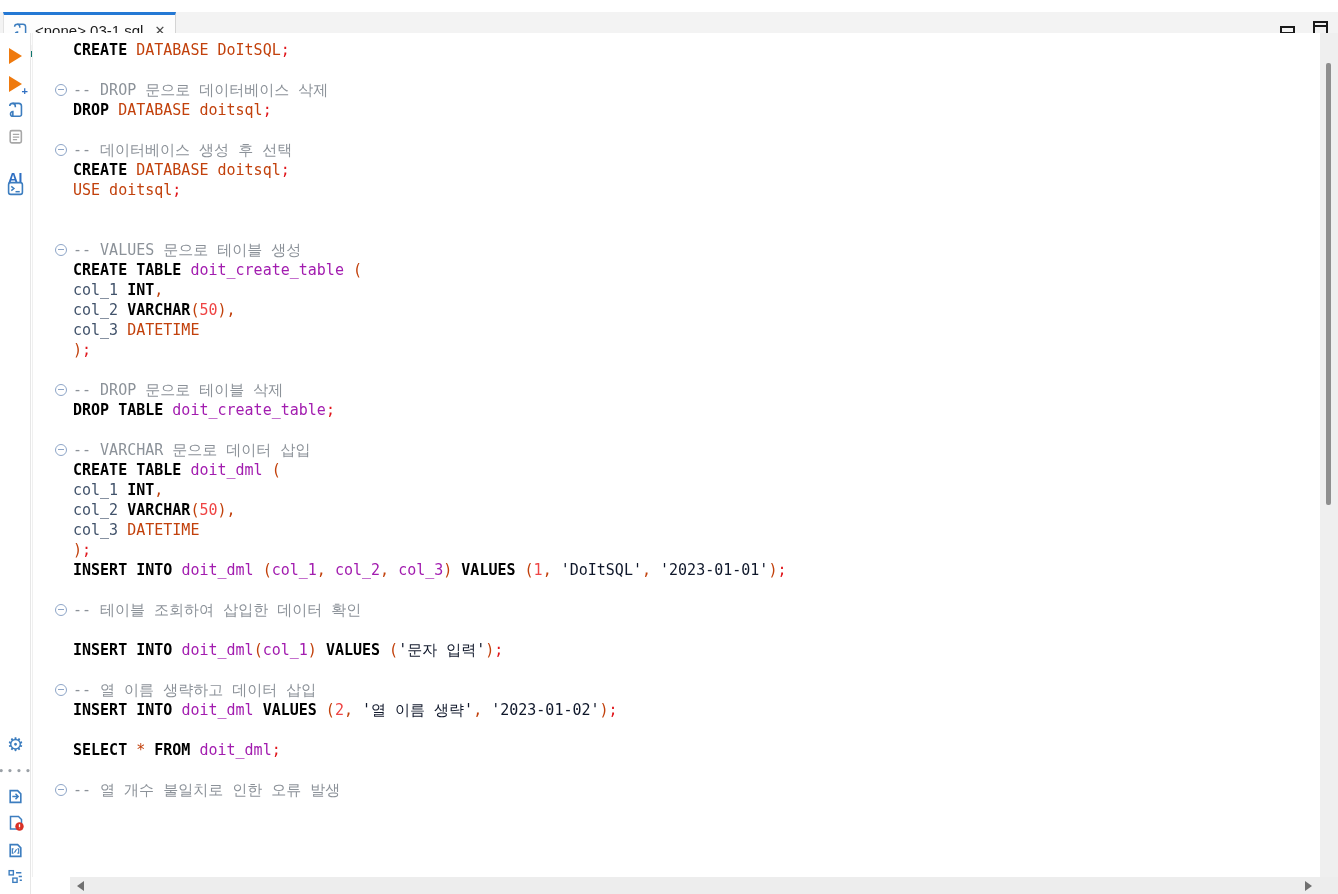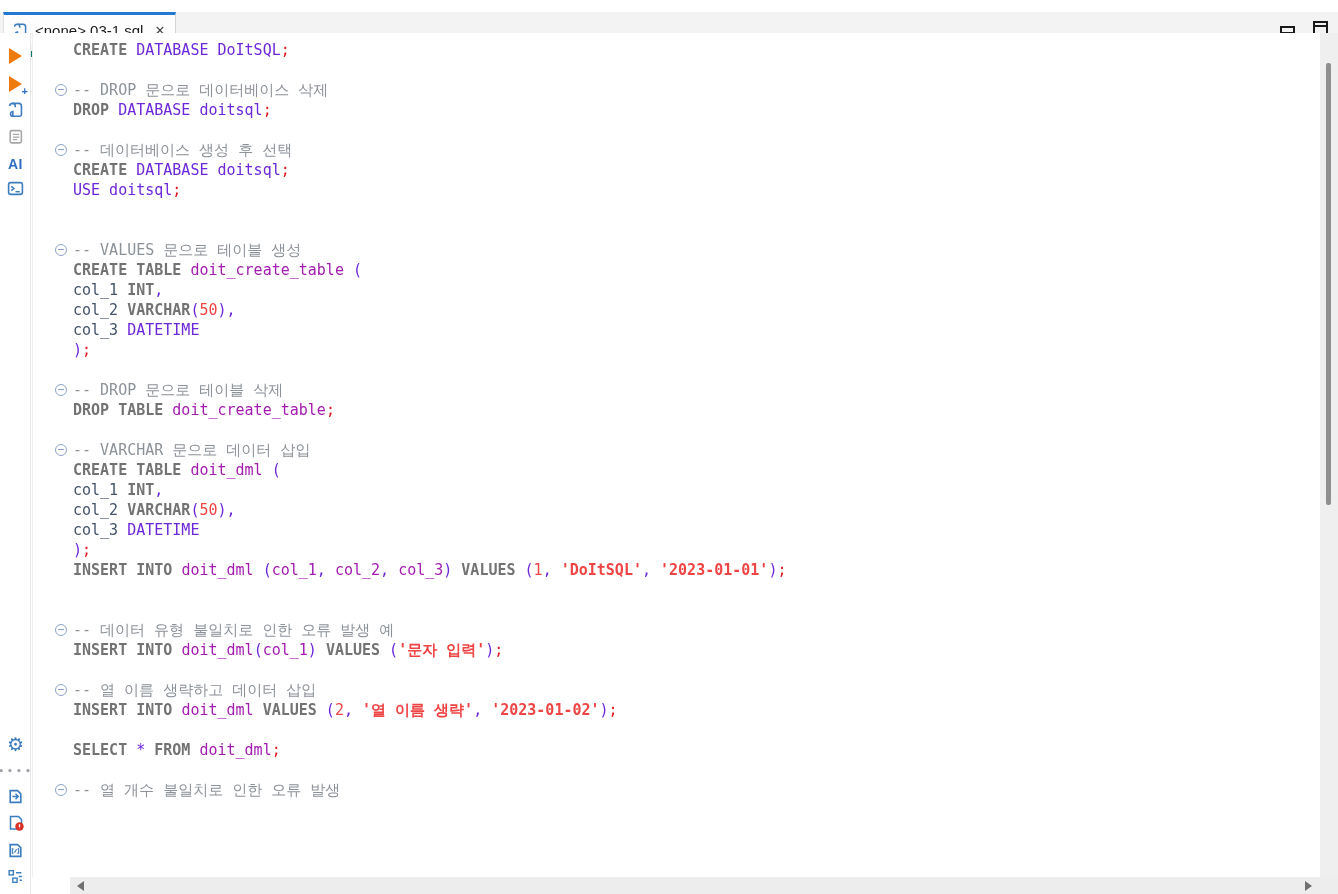--- a/index.html
+++ b/index.html
@@ -39,27 +39,27 @@
   .code { position:relative; padding-top:7px;
           font-family:"DejaVu Sans Mono", monospace; font-size:15px; }
   .code-line { position:relative; height:20px; line-height:20px; white-space:pre; }
   .code-line .line-text { position:relative; display:block; padding-left:40px; }
   .code-line.highlight::before { content:""; position:absolute; left:36px; right:0; top:0; bottom:0;
           background:#e4f1fd; }
   .fold { position:absolute; left:22px; top:4px; width:12px; height:12px; border-radius:50%;
           border:1px solid #8fa6c8; background:#fff; cursor:pointer; z-index:2; }
   .fold::after { content:""; position:absolute; left:2px; right:2px; top:4px; height:1px; background:#8fa6c8; }
 
-  .tk-kw      { color:#737373; font-weight:bold; }
-  .tk-plain   { color:#6d28d9; }
+  .tk-kw      { color:#000000; font-weight:bold; }
+  .tk-plain   { color:#c2410c; }
   .tk-comment { color:#8c9299; }
   .tk-id      { color:#a21caf; }
   .tk-col     { color:#42536b; }
   .tk-num     { color:#ef4444; }
-  .tk-str     { color:#ef4444;font-weight:bold; }
+  .tk-str     { color:#0f172a; }
   .tk-delim   { color:#e0151b; }
 
   
   .vscroll { position:absolute; right:0; top:33px; bottom:17px; width:18px; background:#efefef; }
   .vthumb  { position:absolute; left:6px; width:5px; top:30px; height:442px; background:#8f8f8f; border-radius:2px; }
   .hscroll { position:absolute; left:70px; right:0; bottom:0; height:17px; background:#ededed; }
   .arr-left { position:absolute; left:7px; top:4px; width:0; height:0;
               border-right:7px solid #707070; border-top:5px solid transparent; border-bottom:5px solid transparent; }
   .arr-right{ position:absolute; right:26px; top:4px; width:0; height:0;
               border-left:7px solid #707070; border-top:5px solid transparent; border-bottom:5px solid transparent; }
@@ -107,21 +107,21 @@
       </span>
     </div>
     <div class="tb-btn" style="top:92px">
       <span>
         <svg width="17" height="17" viewBox="0 0 16 16">
           <rect x="3" y="2.5" width="10.5" height="11.5" rx="1.5" fill="none" stroke="#a7a7a7" stroke-width="1.5"></rect>
           <path d="M5.5 6 h6 M5.5 8.5 h6 M5.5 11 h4" stroke="#a7a7a7" stroke-width="1.2"></path>
         </svg>
       </span>
     </div>
-    <div class="tb-btn" style="top:120px">
+    <div class="tb-btn" style="top:134px">
       <span class="ai-label">AI</span>
     </div>
     <div class="tb-btn" style="top:144px">
       <span>
         <svg width="17" height="17" viewBox="0 0 16 16">
           <rect x="1.5" y="2.5" width="13" height="11" rx="2" fill="none" stroke="#3c7dbf" stroke-width="1.5"></rect>
           <path d="M4 6 l2.5 2 L4 10" fill="none" stroke="#3c7dbf" stroke-width="1.4"></path>
           <path d="M8 11 h4" stroke="#3c7dbf" stroke-width="1.4"></path>
         </svg>
       </span>
@@ -192,22 +192,22 @@
         <div class="code-line"><span class="line-text"><span class="tk-kw">DROP TABLE</span><span class="tk-plain"> </span><span class="tk-id">doit_create_table</span><span class="tk-delim">;</span></span></div>
         <div class="code-line"><span class="line-text"></span></div>
         <div class="code-line"><span class="fold"></span><span class="line-text"><span class="tk-comment">-- VARCHAR 문으로 데이터 삽입</span></span></div>
         <div class="code-line"><span class="line-text"><span class="tk-kw">CREATE TABLE</span><span class="tk-plain"> </span><span class="tk-id">doit_dml</span><span class="tk-plain"> (</span></span></div>
         <div class="code-line"><span class="line-text"><span class="tk-col">col_1</span><span class="tk-plain"> </span><span class="tk-kw">INT</span><span class="tk-plain">,</span></span></div>
         <div class="code-line"><span class="line-text"><span class="tk-col">col_2</span><span class="tk-plain"> </span><span class="tk-kw">VARCHAR</span><span class="tk-plain">(</span><span class="tk-num">50</span><span class="tk-plain">),</span></span></div>
         <div class="code-line"><span class="line-text"><span class="tk-col">col_3</span><span class="tk-plain"> DATETIME</span></span></div>
         <div class="code-line"><span class="line-text"><span class="tk-plain">)</span><span class="tk-delim">;</span></span></div>
         <div class="code-line"><span class="line-text"><span class="tk-kw">INSERT INTO</span><span class="tk-plain"> </span><span class="tk-id">doit_dml</span><span class="tk-plain"> (</span><span class="tk-id">col_1</span><span class="tk-plain">, </span><span class="tk-id">col_2</span><span class="tk-plain">, </span><span class="tk-id">col_3</span><span class="tk-plain">) </span><span class="tk-kw">VALUES</span><span class="tk-plain"> (</span><span class="tk-num">1</span><span class="tk-plain">, </span><span class="tk-str">'DoItSQL'</span><span class="tk-plain">, </span><span class="tk-str">'2023-01-01'</span><span class="tk-plain">)</span><span class="tk-delim">;</span></span></div>
         <div class="code-line"><span class="line-text"></span></div>
-        <div class="code-line"><span class="line-text"></span></div>
-        <div class="code-line"><span class="fold"></span><span class="line-text"><span class="tk-comment">-- 데이터 유형 불일치로 인한 오류 발생 예</span></span></div>
+        <div class="code-line"><span class="fold"></span><span class="line-text"><span class="tk-comment">-- 테이블 조회하여 삽입한 데이터 확인</span></span></div>
+        <div class="code-line"><span class="line-text"></span></div>
         <div class="code-line"><span class="line-text"><span class="tk-kw">INSERT INTO</span><span class="tk-plain"> </span><span class="tk-id">doit_dml</span><span class="tk-plain">(</span><span class="tk-id">col_1</span><span class="tk-plain">) </span><span class="tk-kw">VALUES</span><span class="tk-plain"> (</span><span class="tk-str">'문자 입력'</span><span class="tk-plain">)</span><span class="tk-delim">;</span></span></div>
         <div class="code-line"><span class="line-text"></span></div>
         <div class="code-line"><span class="fold"></span><span class="line-text"><span class="tk-comment">-- 열 이름 생략하고 데이터 삽입</span></span></div>
         <div class="code-line"><span class="line-text"><span class="tk-kw">INSERT INTO</span><span class="tk-plain"> </span><span class="tk-id">doit_dml</span><span class="tk-plain"> </span><span class="tk-kw">VALUES</span><span class="tk-plain"> (</span><span class="tk-num">2</span><span class="tk-plain">, </span><span class="tk-str">'열 이름 생략'</span><span class="tk-plain">, </span><span class="tk-str">'2023-01-02'</span><span class="tk-plain">)</span><span class="tk-delim">;</span></span></div>
         <div class="code-line"><span class="line-text"></span></div>
         <div class="code-line"><span class="line-text"><span class="tk-kw">SELECT</span><span class="tk-plain"> * </span><span class="tk-kw">FROM</span><span class="tk-plain"> </span><span class="tk-id">doit_dml</span><span class="tk-delim">;</span></span></div>
         <div class="code-line"><span class="line-text"></span></div>
         <div class="code-line"><span class="fold"></span><span class="line-text"><span class="tk-comment">-- 열 개수 불일치로 인한 오류 발생</span></span></div>
       </div>
   </div>

